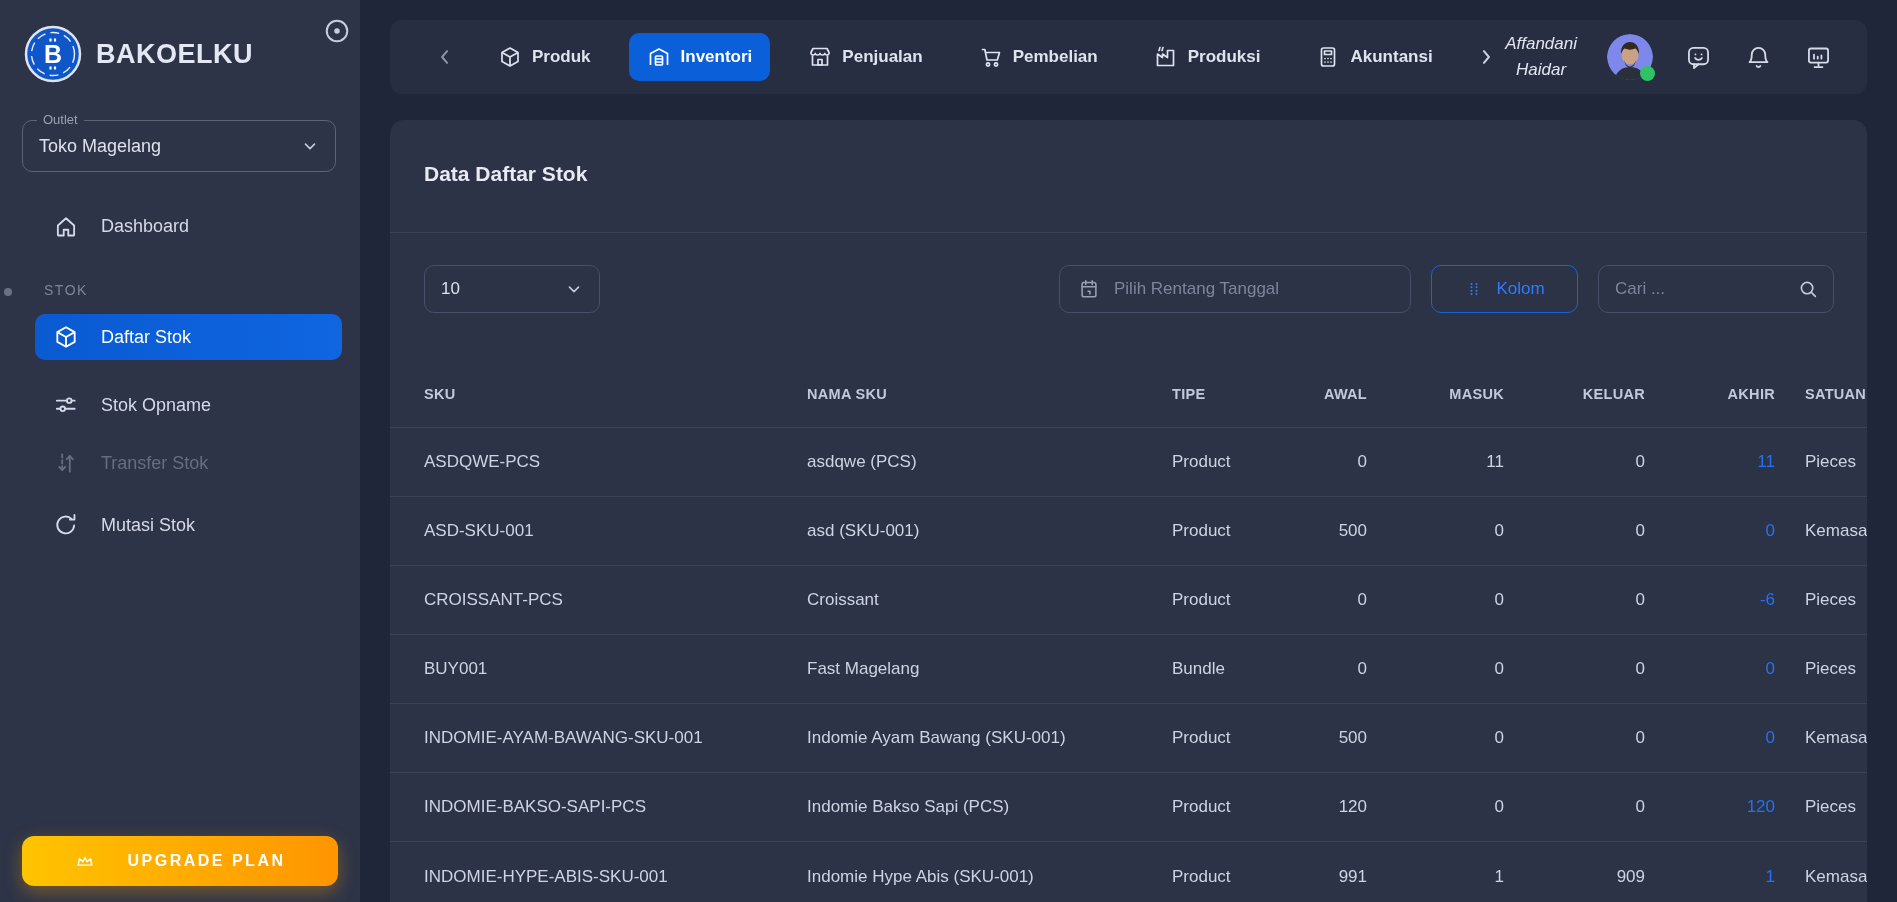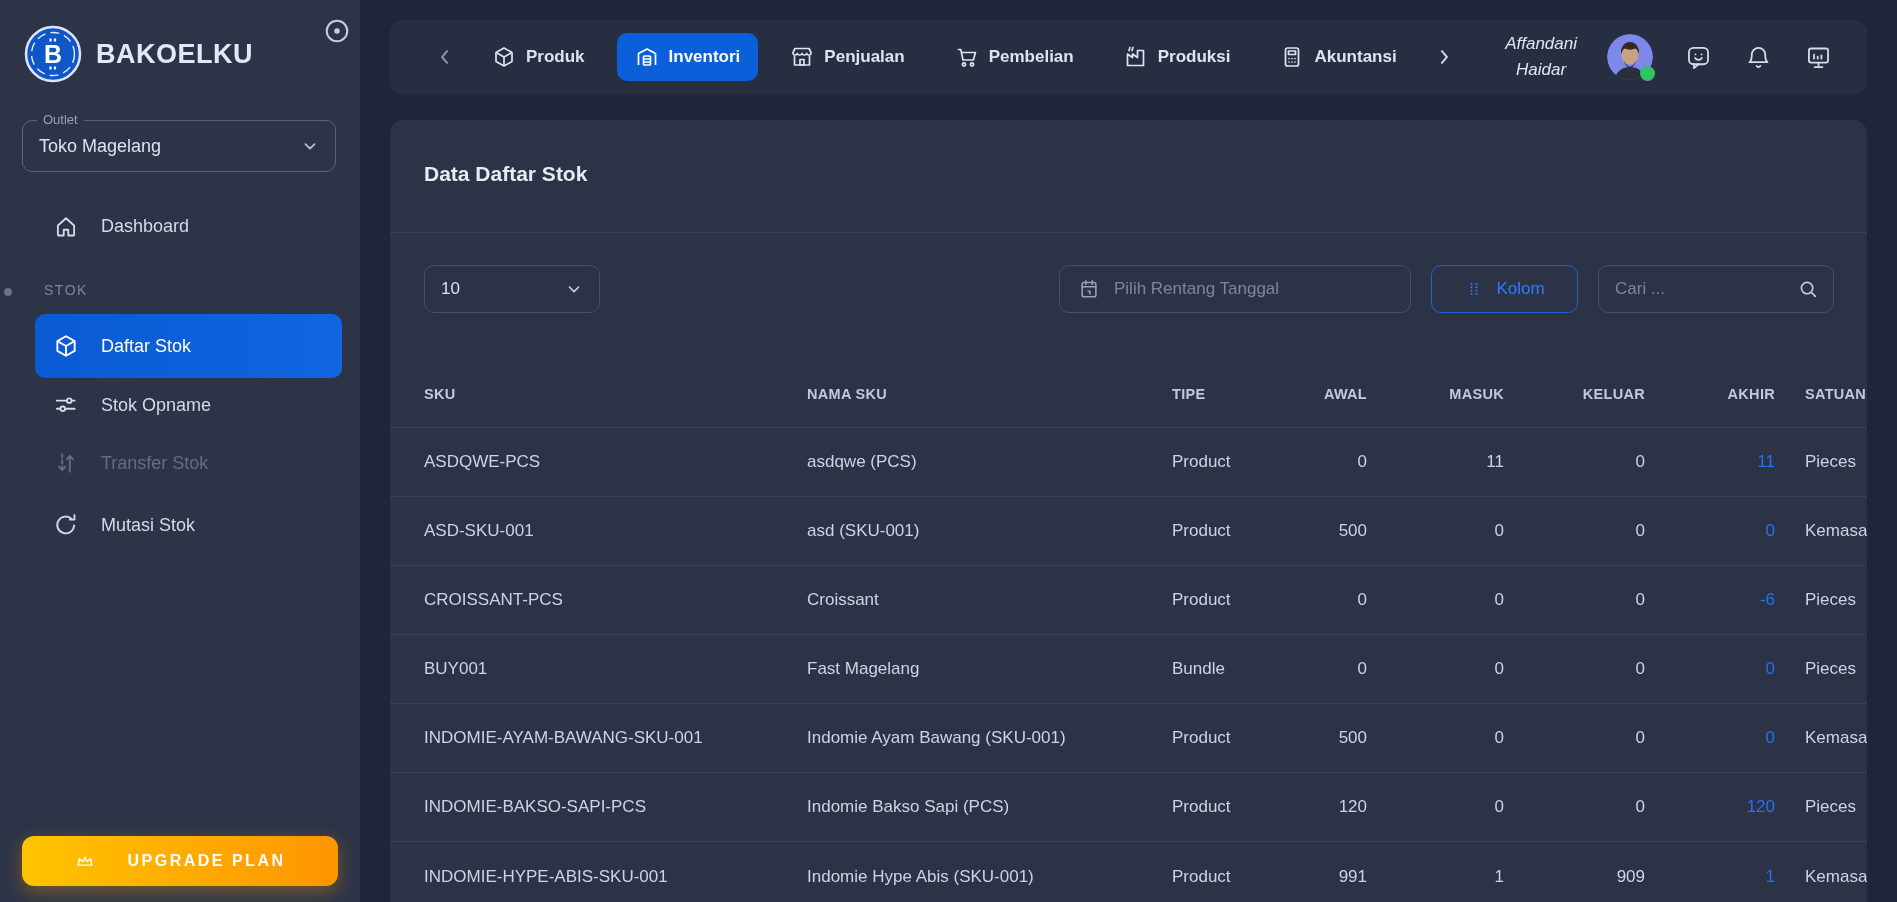--- a/index.html
+++ b/index.html
@@ -32,21 +32,21 @@
     font-size:13px; color:#9aa1b5;
   }
   .outlet-value { font-size:18px; color:#dde1ee; flex:1; }
 
   .side-item {
     position:absolute; left:35px; right:18px; height:46px;
     display:flex; align-items:center; padding:0 18px; gap:22px;
     font-size:18px; color:#d5d9e8; border-radius:10px; cursor:pointer;
   }
   .side-item .ic { width:26px; height:26px; flex:0 0 26px; }
-  .side-item.active { background:linear-gradient(90deg,#0a5ad2,#0f66e0); color:#ffffff; height:64px; }
+  .side-item.active { background:linear-gradient(90deg,#0a5ad2,#0f66e0); color:#ffffff; height:46px; }
   .side-item.disabled { color:#666d82; cursor:default; }
   .section-label {
     position:absolute; left:44px; top:282px; font-size:14px; letter-spacing:1.5px;
     color:#7e8598; font-weight:normal;
   }
   .rail-dot { position:absolute; left:4px; top:288px; width:8px; height:8px; border-radius:50%; background:#6b7288; }
 
   .upgrade-btn {
     position:absolute; left:22px; bottom:16px; width:316px; height:50px;
     border:none; border-radius:12px;
@@ -56,21 +56,21 @@
     display:flex; align-items:center; justify-content:center; gap:31px;
     cursor:pointer; box-shadow:0 6px 18px rgba(255,160,0,.35);
   }
 
   
   .topnav {
     position:absolute; left:390px; top:20px; width:1477px; height:74px;
     background:#272e41; border-radius:12px; display:flex; align-items:center;
     justify-content:space-between; padding:0 34px 0 40px; z-index:1;
   }
-  .nav-left { display:flex; align-items:center; gap:14px; }
+  .nav-left { display:flex; align-items:center; gap:20px; }
   .nav-chevron { width:30px; height:30px; display:flex; align-items:center; justify-content:center; cursor:pointer; }
   .nav-tab {
     display:flex; align-items:center; gap:10px; padding:12px 18px; border-radius:10px;
     font-size:17px; font-weight:600; color:#dfe3f0; cursor:pointer; white-space:nowrap;
   }
   .nav-tab .ic { width:24px; height:24px; }
   .nav-tab.active { background:#0b5fd9; color:#ffffff; }
   .nav-right { display:flex; align-items:center; gap:30px; }
   .user-name { font-size:17px; line-height:26px; color:#e3e6f2; text-align:center; cursor:pointer;font-style:italic; }
   .avatar-wrap { position:relative; width:46px; height:46px; cursor:pointer; }

